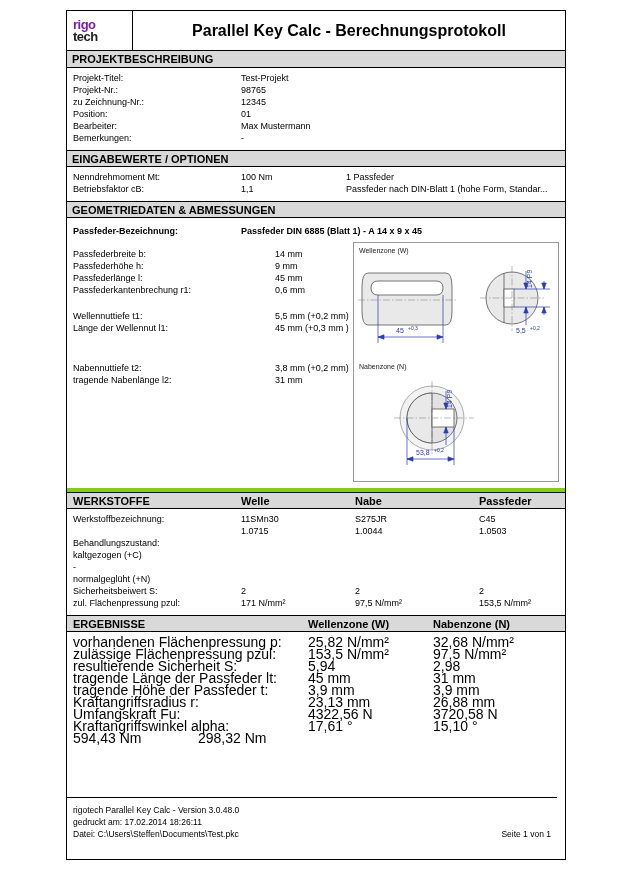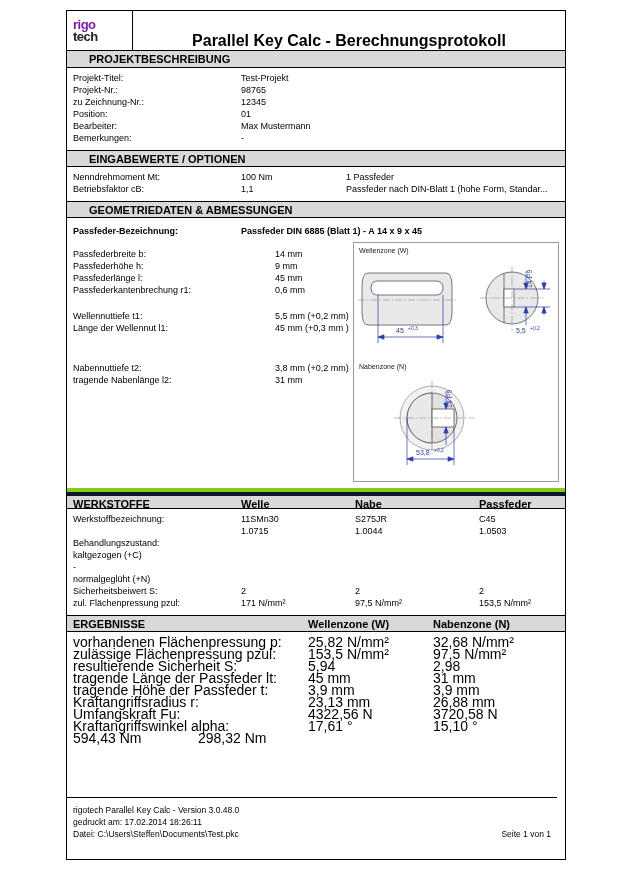--- a/index.html
+++ b/index.html
@@ -21,21 +21,21 @@
     top: 10px;
     width: 500px;
     height: 850px;
     border: 1px solid #000;
     background: #fff;
     box-sizing: border-box;
   }
   
   .doc-header {
     display: flex;
-    align-items: flex-end;
+    align-items: center;
     height: 40px;
     border-bottom: 1px solid #000;
     box-sizing: border-box;
   }
   .logo-box {
     width: 66px;
     height: 100%;
     border-right: 1px solid #000;
     box-sizing: border-box;
     display: flex;
@@ -65,21 +65,21 @@
     font-weight: bold;
     color: #000;
   }
   
   .section-bar {
     background: #d9d9d9;
     border-bottom: 1px solid #000;
     border-top: 1px solid #000;
     font-size: 11px;
     font-weight: bold;
-    padding: 2px 22px;
+    padding: 2px 5px;
     box-sizing: border-box;
     height: 17px;
     line-height: 13px;
   }
   .section-bar.no-top { border-top: none; }
 
   .block {
     padding: 4px 6px 6px 6px;
     font-size: 9px;
     box-sizing: border-box;
@@ -137,21 +137,21 @@
   .vert {
     transform: rotate(-90deg);
     transform-origin: left top;
   }
 
   
   .mat-head {
     display: flex;
     background: #d9d9d9;
     border-bottom: 1px solid #000;
-    border-top: 4px solid #0f172a;
+    border-top: 1px solid #0f172a;
     font-size: 11px;
     font-weight: bold;
     height: 17px;
     line-height: 13px;
     box-sizing: border-box;
   }
   .mat-head div { padding: 2px 6px; box-sizing: border-box; }
   .c1 { width: 168px; }
   .c2 { width: 114px; }
   .c3 { width: 124px; }

